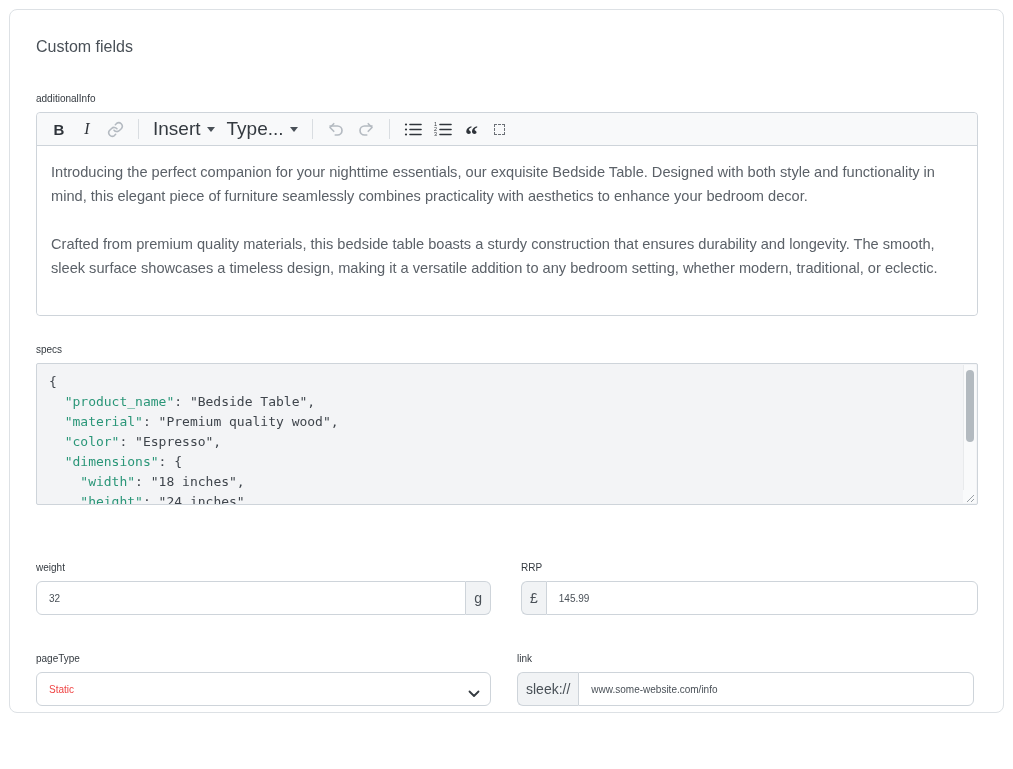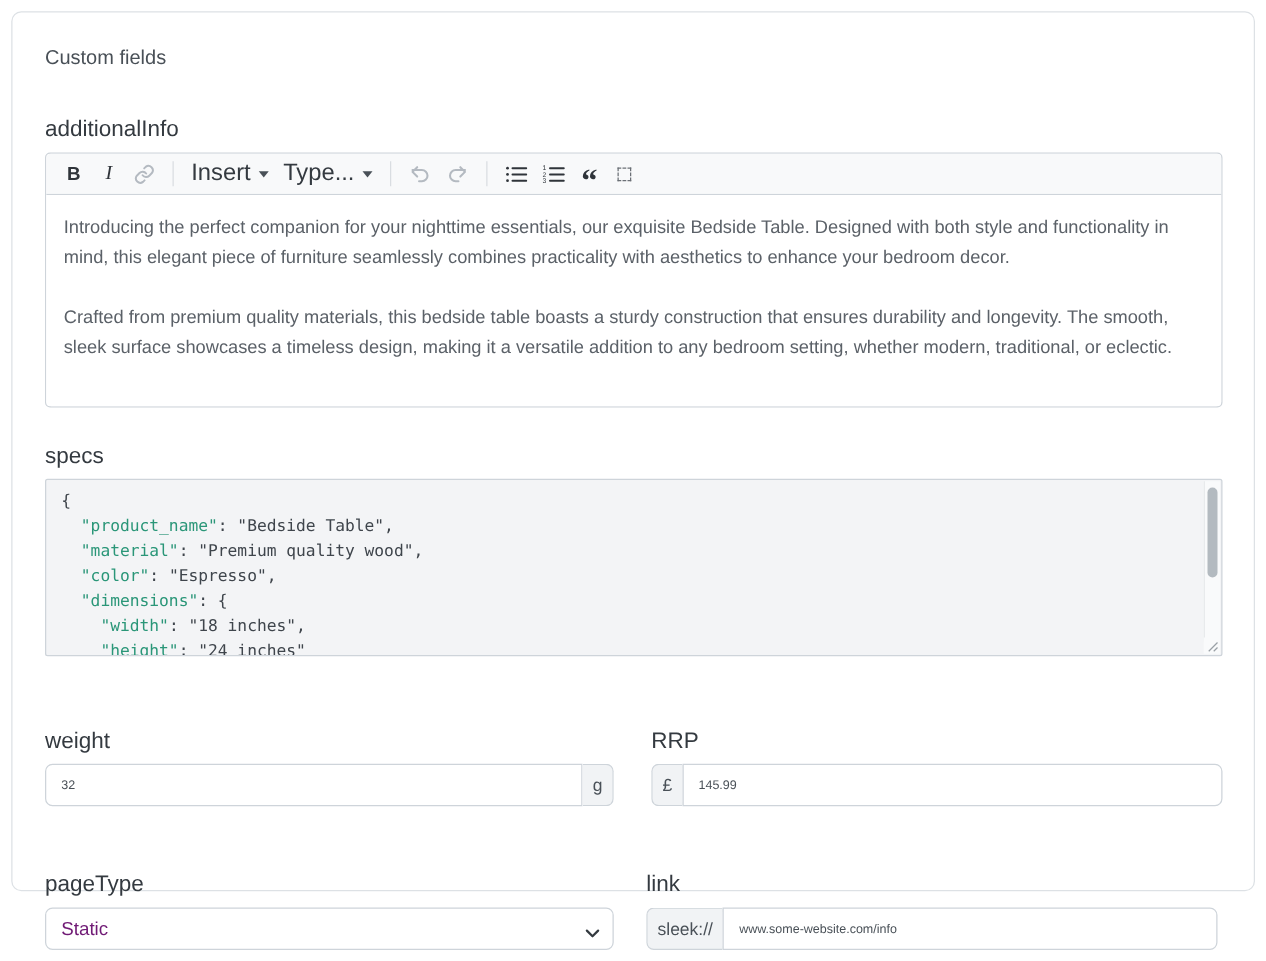--- a/index.html
+++ b/index.html
@@ -17,21 +17,21 @@
     border-radius: 8px;
     padding: 28px 26px;
   }
   .card-title {
     font-size: 16px;
     color: #495057;
     font-weight: 400;
     margin-bottom: 37px;
   }
   .field-label {
-    font-size: 18px;
+    font-size: 10px;
     color: #343a40;
     margin-bottom: 8px;
   }
 
   
   .rte { border: 1px solid #ced4da; border-radius: 4px; width: 942px; }
   .rte-toolbar {
     height: 33px;
     background: #f8f9fa;
     border-bottom: 1px solid #ced4da;
@@ -121,21 +121,21 @@
     background: #f9fafb;
   }
 
   
   .row {
     display: grid;
     grid-template-columns: 455px 457px;
     column-gap: 30px;
   }
   .row-1 { margin-top: 57px; }
-  .row-2 { margin-top: 52px; gap: 26px; }
+  .row-2 { margin-top: 38px; gap: 26px; }
   .input-group { display: flex; width: 100%; height: 34px; }
   .text-input {
     flex: 1; min-width: 0;
     height: 34px;
     border: 1px solid #ced4da;
     border-radius: 6px;
     padding: 0 12px;
     font-size: 10px;
     color: #495057;
     font-family: "Liberation Sans", sans-serif;
@@ -157,22 +157,22 @@
   .input-has-left  { border-radius: 0 6px 6px 0; }
 
   .select-wrap { position: relative; width: 100%; height: 34px; }
   .select-input {
     appearance: none; -webkit-appearance: none;
     width: 100%; height: 34px;
     border: 1px solid #ced4da;
     border-radius: 6px;
     background: #fff;
     padding: 0 30px 0 12px;
-    font-size: 15px;
-    color: #701a75;
+    font-size: 10px;
+    color: #ef4444;
     font-family: "Liberation Sans", sans-serif;
     outline: none;
   }
   .select-chevron {
     position: absolute; right: 11px; top: 12px;
     pointer-events: none;
   }
 </style>
 </head>
 <body>

